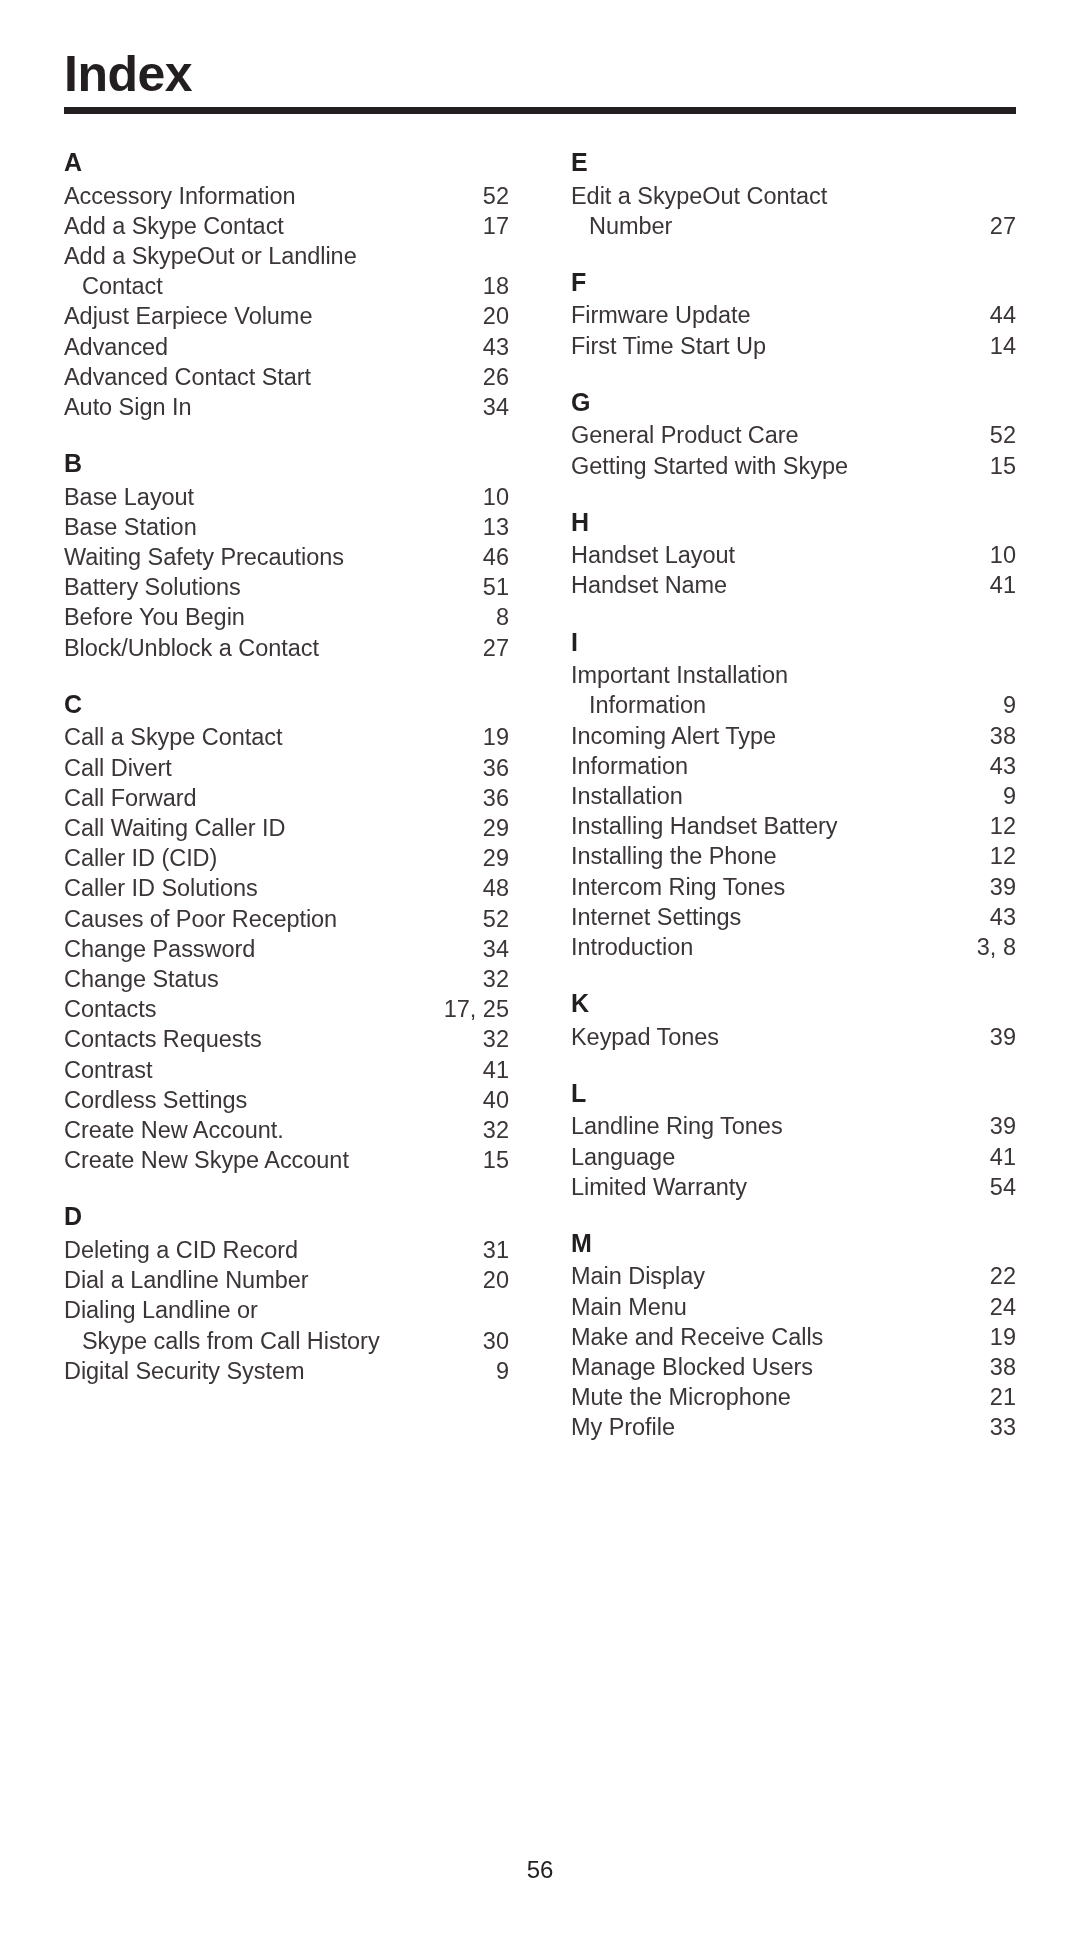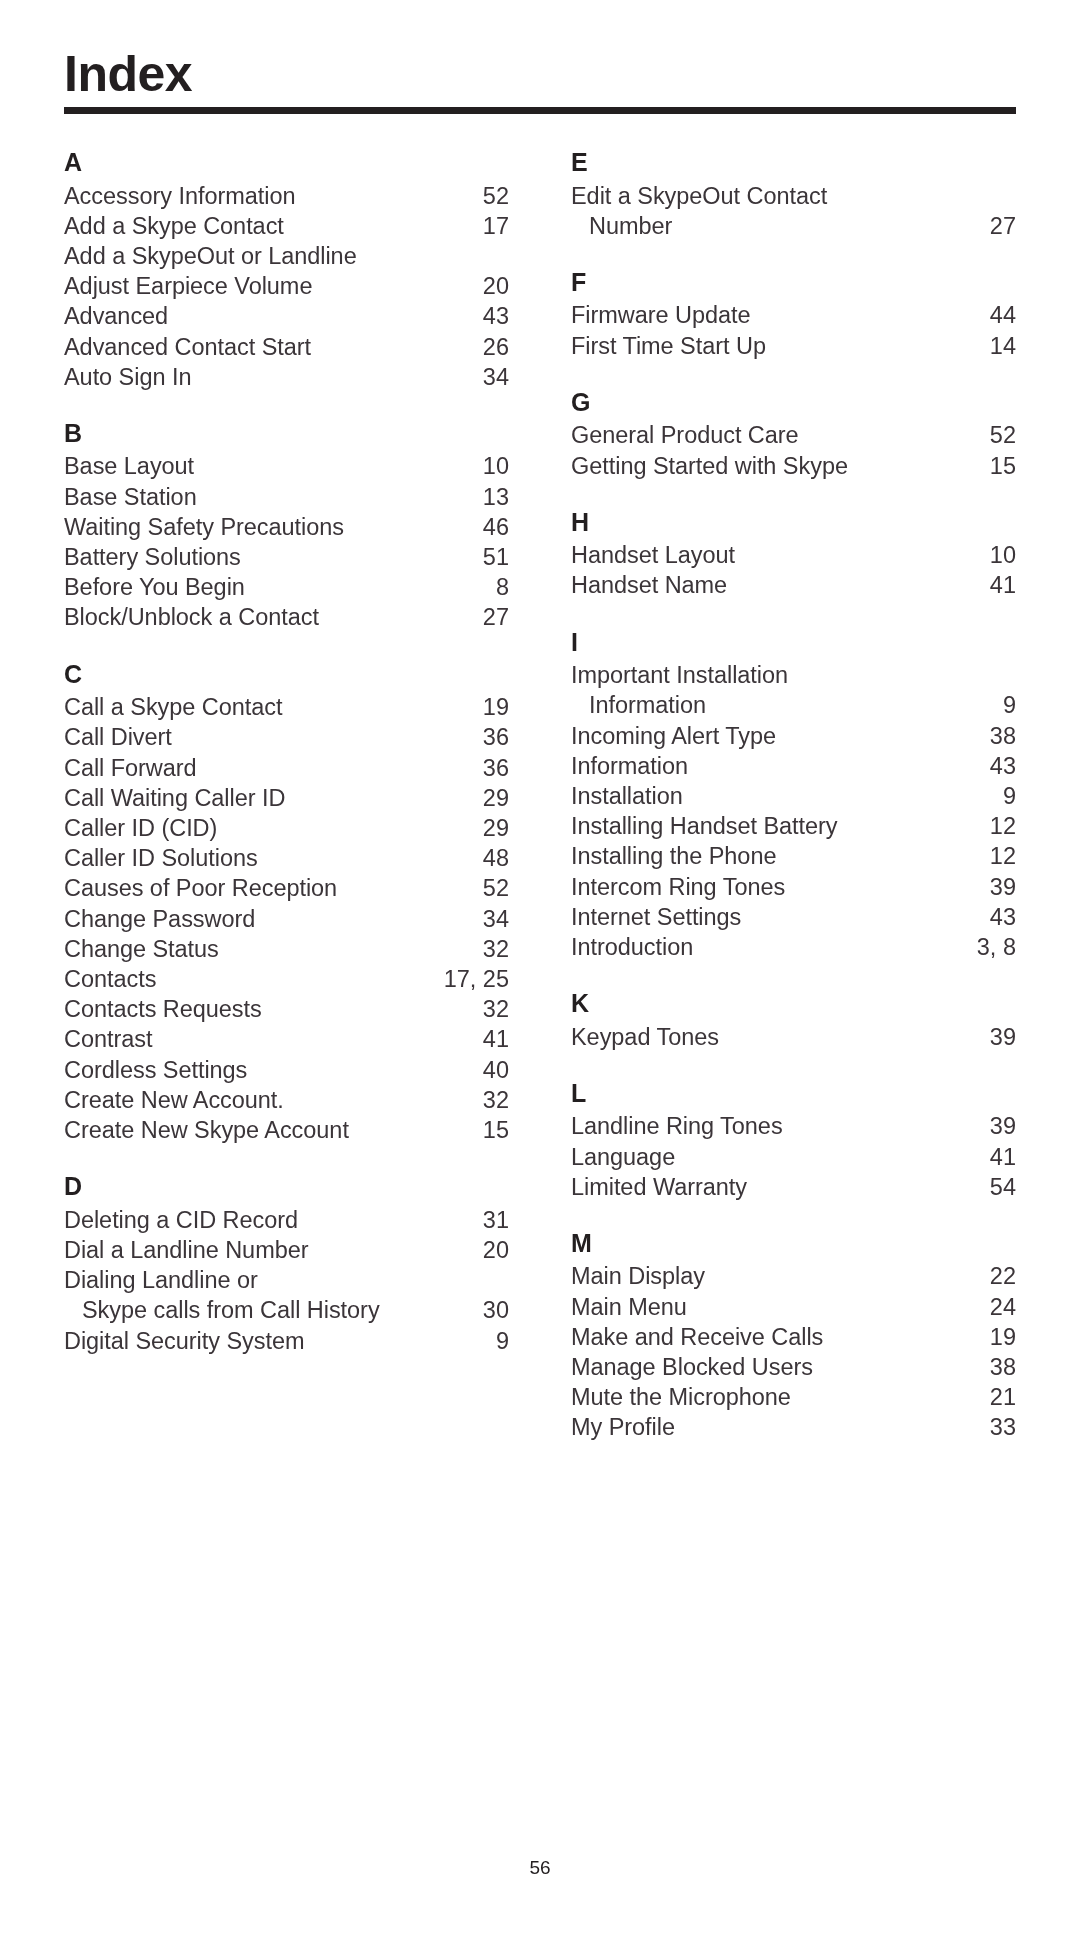--- a/index.html
+++ b/index.html
@@ -108,21 +108,21 @@
     min-width: 0;
   }
 
   
   .folio {
     position: absolute;
     left: 0;
     top: 1858px;
     width: 1080px;
     text-align: center;
-    font-size: 19px;
+    font-size: 24px;
     color: #231f20;
     line-height: 1;
   }
 </style>
 </head>
 <body>
 
 <div class="page">
 
   <div class="title-block">
@@ -139,20 +139,24 @@
             <span class="entry-page">52</span>
           </div>
           <div class="entry">
             <span class="entry-label">Add a Skype Contact</span>
             <span class="entry-page">17</span>
           </div>
           <div class="entry">
             <span class="entry-label">Add a SkypeOut or Landline</span>
             <span class="entry-page"></span>
           </div>
+          <div class="entry cont">
+            <span class="entry-label">Contact</span>
+            <span class="entry-page">18</span>
+          </div>
           <div class="entry">
             <span class="entry-label">Adjust Earpiece Volume</span>
             <span class="entry-page">20</span>
           </div>
           <div class="entry">
             <span class="entry-label">Advanced</span>
             <span class="entry-page">43</span>
           </div>
           <div class="entry">
             <span class="entry-label">Advanced Contact Start</span>

